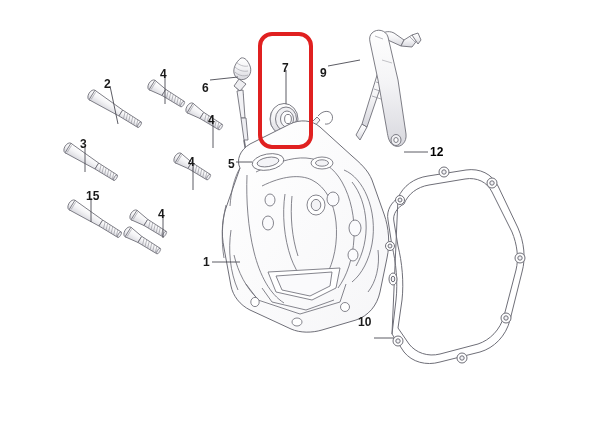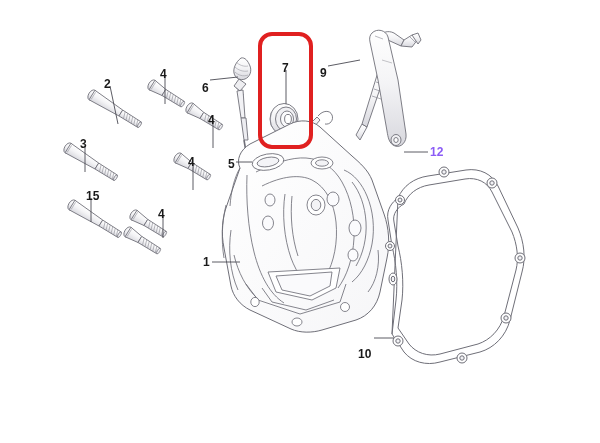--- a/index.html
+++ b/index.html
@@ -282,22 +282,22 @@
   <div id="callout-layer">
       <div class="label" style="left: 104px; top: 78px; color: rgb(26, 26, 26);">2</div>
       <div class="label" style="left: 160px; top: 68px; color: rgb(26, 26, 26);">4</div>
       <div class="label" style="left: 202px; top: 82px; color: rgb(26, 26, 26);">6</div>
       <div class="label" style="left: 282px; top: 62px; color: rgb(26, 26, 26);">7</div>
       <div class="label" style="left: 320px; top: 67px; color: rgb(26, 26, 26);">9</div>
       <div class="label" style="left: 80px; top: 138px; color: rgb(26, 26, 26);">3</div>
       <div class="label" style="left: 208px; top: 114px; color: rgb(26, 26, 26);">4</div>
       <div class="label" style="left: 188px; top: 156px; color: rgb(26, 26, 26);">4</div>
       <div class="label" style="left: 228px; top: 158px; color: rgb(26, 26, 26);">5</div>
-      <div class="label" style="left: 430px; top: 146px; color: #8b5cf6;">12</div>
+      <div class="label" style="left: 430px; top: 146px; color: #000000;">12</div>
       <div class="label" style="left: 86px; top: 190px; color: rgb(26, 26, 26);">15</div>
       <div class="label" style="left: 158px; top: 208px; color: rgb(26, 26, 26);">4</div>
       <div class="label" style="left: 203px; top: 256px; color: rgb(26, 26, 26);">1</div>
-      <div class="label" style="left: 358px; top: 348px; color: rgb(26, 26, 26);">10</div>
+      <div class="label" style="left: 358px; top: 316px; color: rgb(26, 26, 26);">10</div>
     </div>
 
   <div class="highlight-box" id="highlight-box" style="left: 258px; top: 32px; width: 55px; height: 117px; border-color: rgb(224, 32, 32);"></div>
 
 </div>
 
 </body></html>

